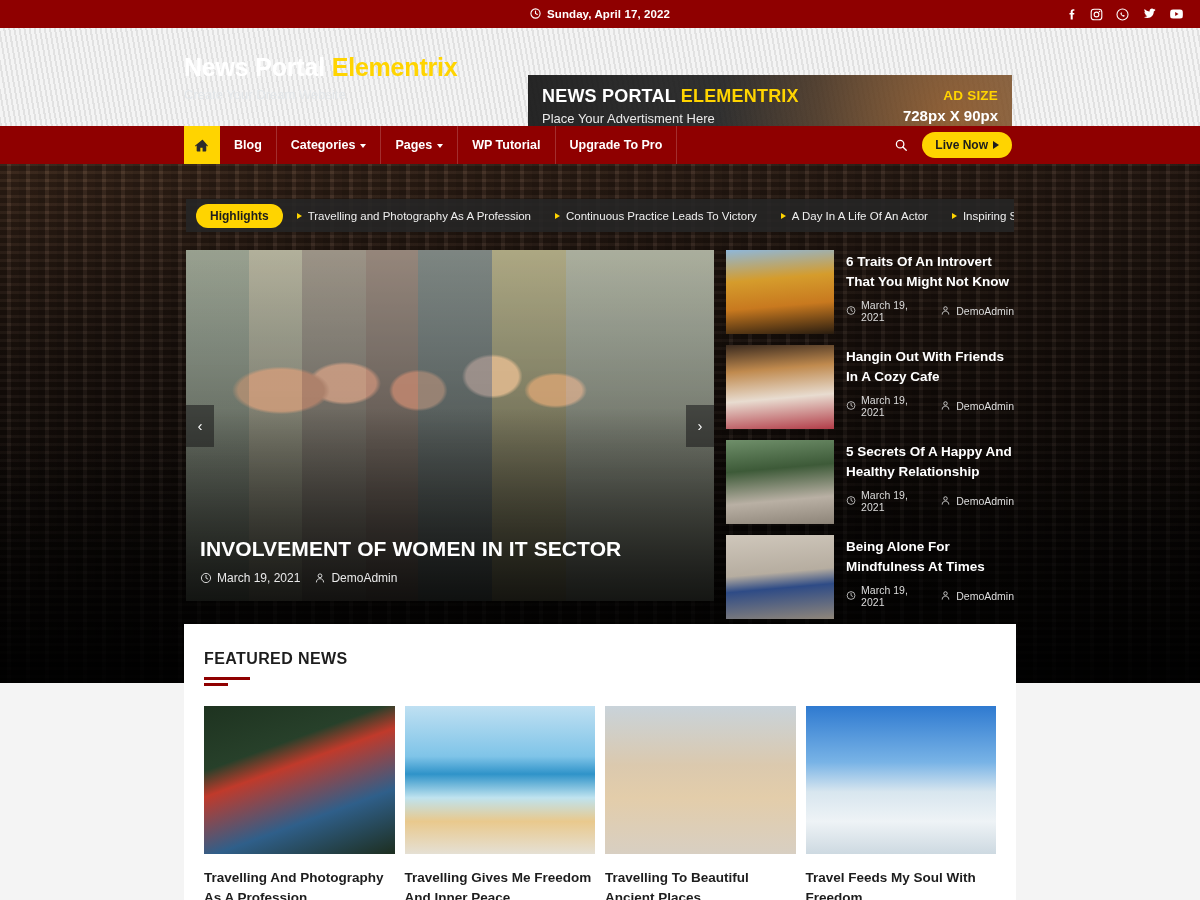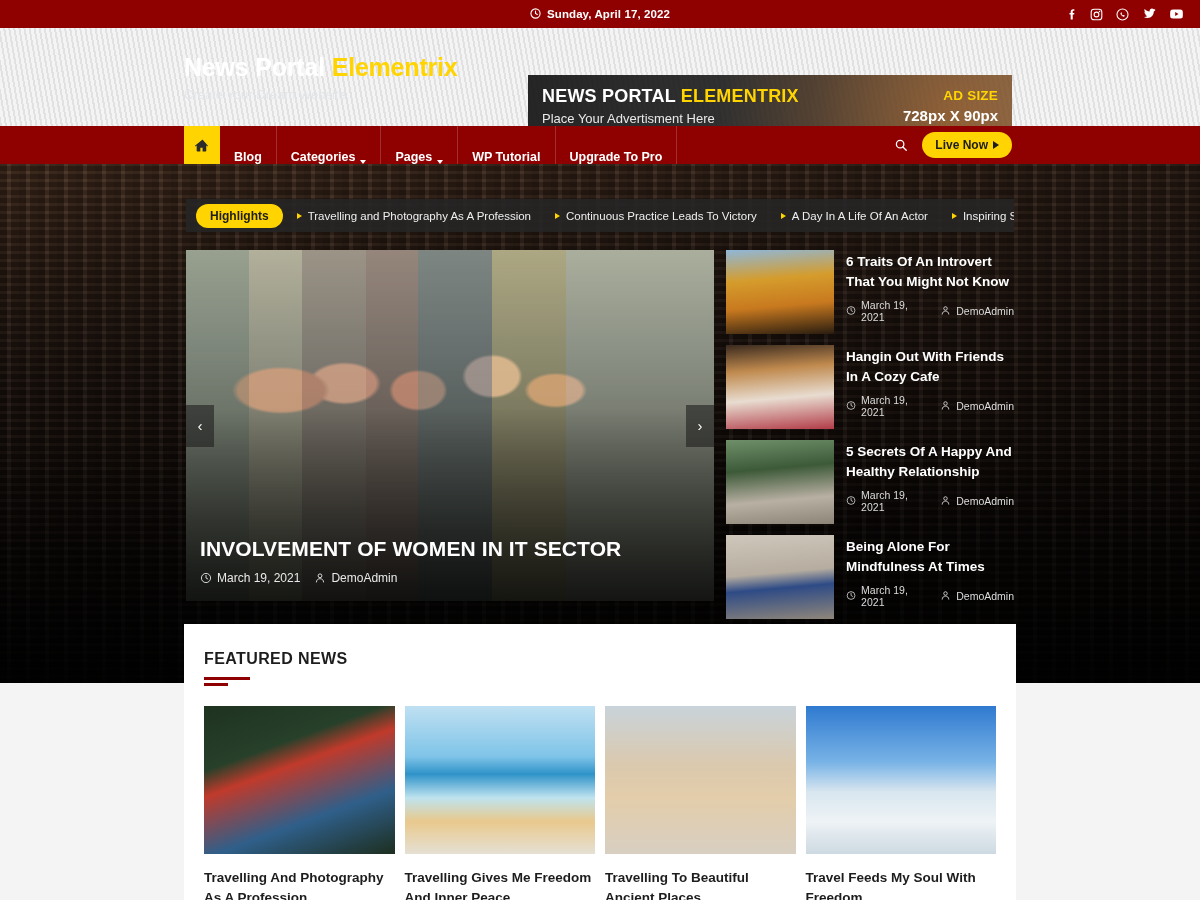--- a/index.html
+++ b/index.html
@@ -72,21 +72,21 @@
     height: 38px; background: #8f0000; display: flex; align-items: stretch;
     position: relative; z-index: 5;
   }
   .nav-inner { margin-left: 184px; display: flex; align-items: stretch; }
   .nav-home {
     width: 36px; background: #ffd400; display: flex; align-items: center; justify-content: center;
     cursor: pointer; position: relative;
   }
   .nav-home svg { fill: #2b2b2b; display:block; }
   .nav-item {
-    display: flex; align-items: flex-end; gap: 5px; padding: 0 14px;
+    display: flex; align-items: center; gap: 5px; padding: 0 14px;
     color: #fff; font-size: 12.5px; font-weight: bold; cursor: pointer;
     border-right: 1px solid rgba(255,255,255,.18);
   }
   .nav-item:first-of-type { border-left: 1px solid rgba(255,255,255,.18); }
   .caret { width:0;height:0;border-left:3.5px solid transparent;border-right:3.5px solid transparent;border-top:4px solid #fff; display:inline-block; margin-top:2px;}
   .nav-right { position: absolute; right: 188px; top:0; height:38px; display:flex; align-items:center; gap:14px; }
   .nav-search { cursor: pointer; display:flex; }
   .nav-search svg { stroke:#fff; fill:none; }
   .live-btn {
     background: #ffd400; color: #1d1d1d; font-size: 12px; font-weight: bold;

